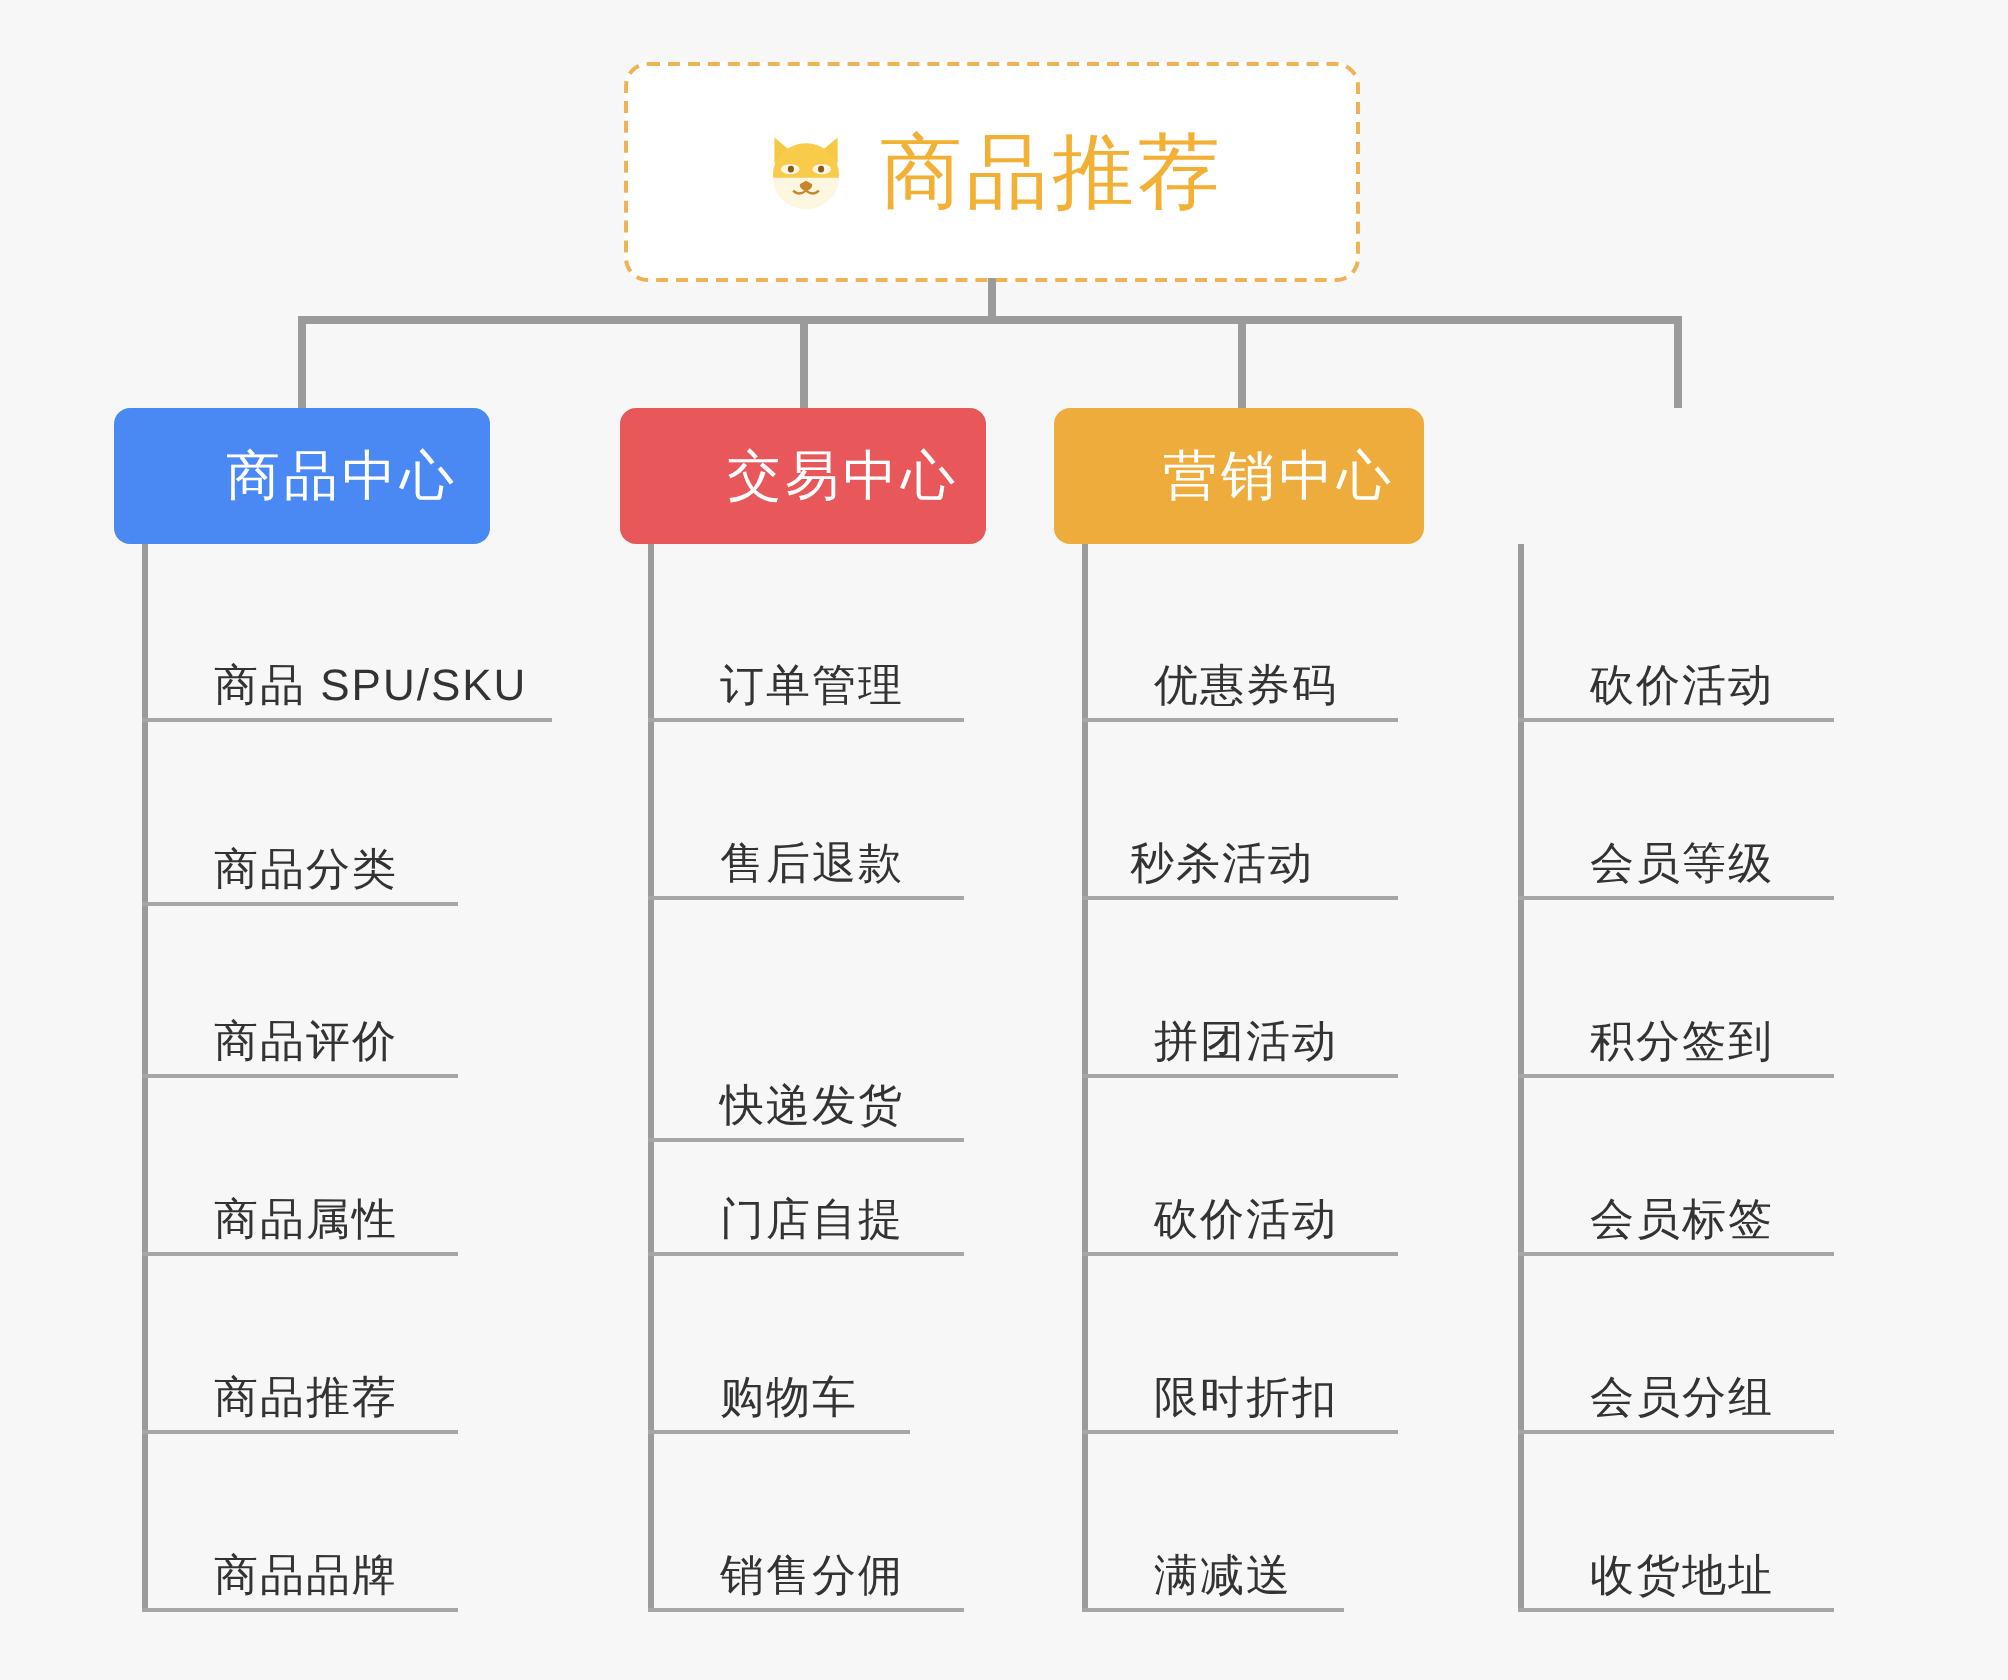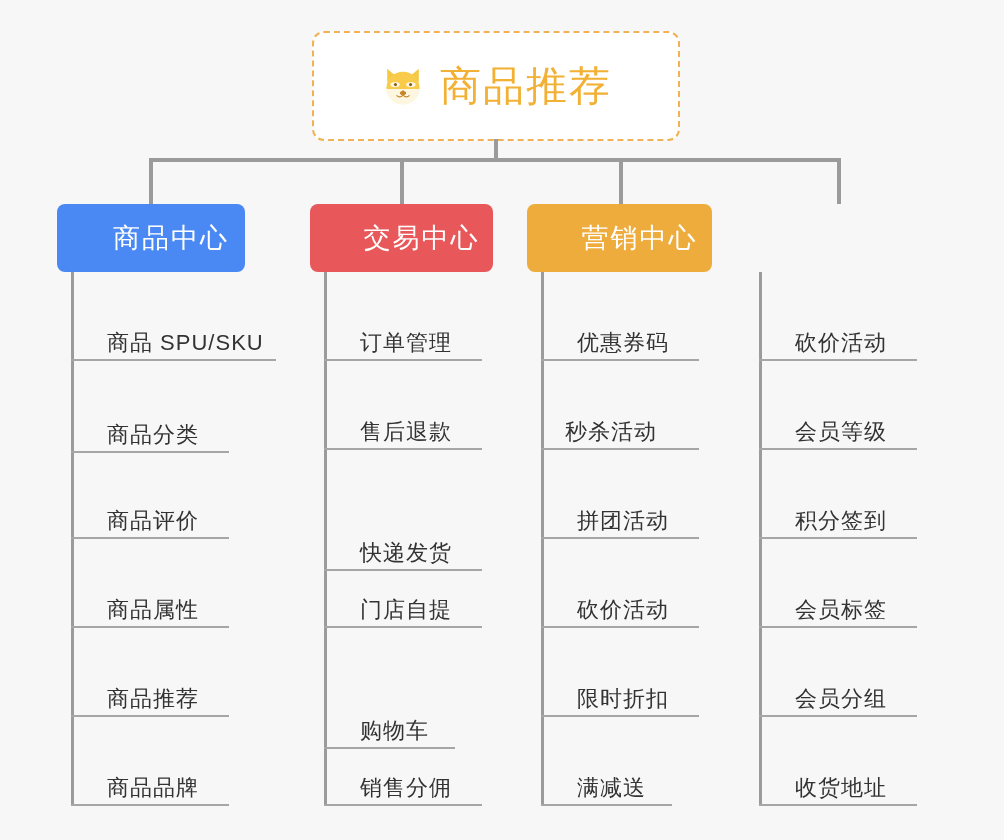--- a/index.html
+++ b/index.html
@@ -186,21 +186,21 @@
       </div>
       <div class="leaf" style="top: 89px; width: 158px;">
         <span class="leaf-label">售后退款</span>
       </div>
       <div class="leaf" style="top: 178px; width: 158px; margin-top: 32px;">
         <span class="leaf-label">快递发货</span>
       </div>
       <div class="leaf" style="top: 267px; width: 158px;">
         <span class="leaf-label">门店自提</span>
       </div>
-      <div class="leaf" style="top: 356px; width: 131px; margin-top: 32px;">
+      <div class="leaf" style="top: 356px; width: 131px;">
         <span class="leaf-label">购物车</span>
       </div>
       <div class="leaf" style="top: 445px; width: 158px;">
         <span class="leaf-label">销售分佣</span>
       </div>
     </div>
     <div class="drop" style="left: 619px;"></div>
     <div class="cat-box" style="left: 527px; width: 185px; background: rgb(238, 172, 61);">
       <span>营销中心</span>
     </div>

